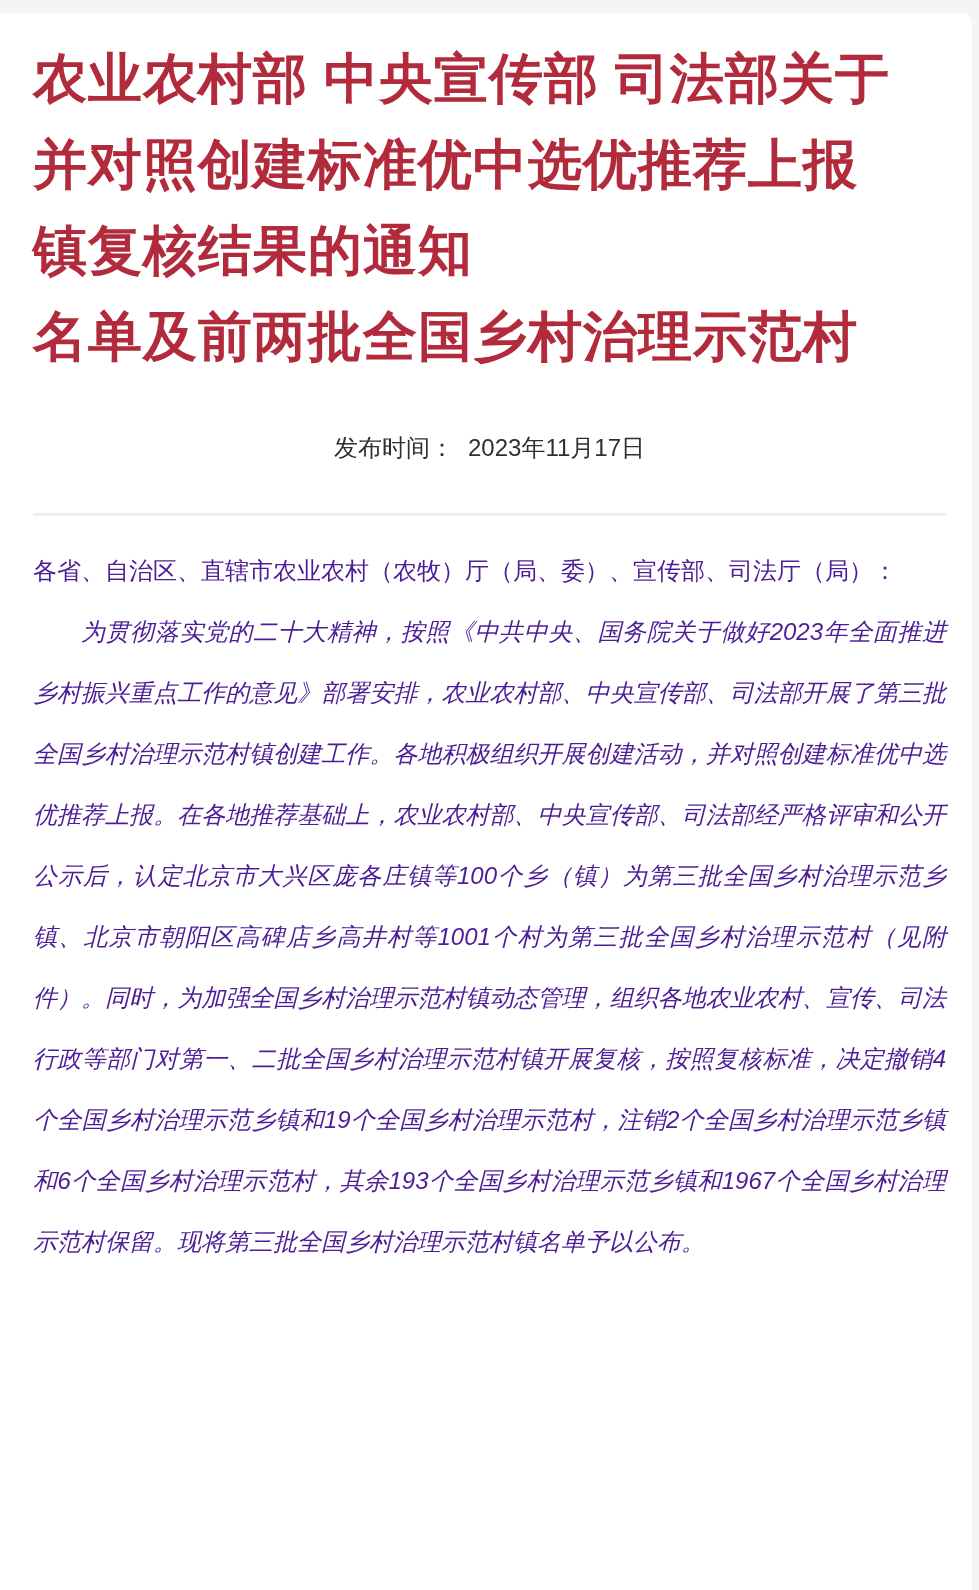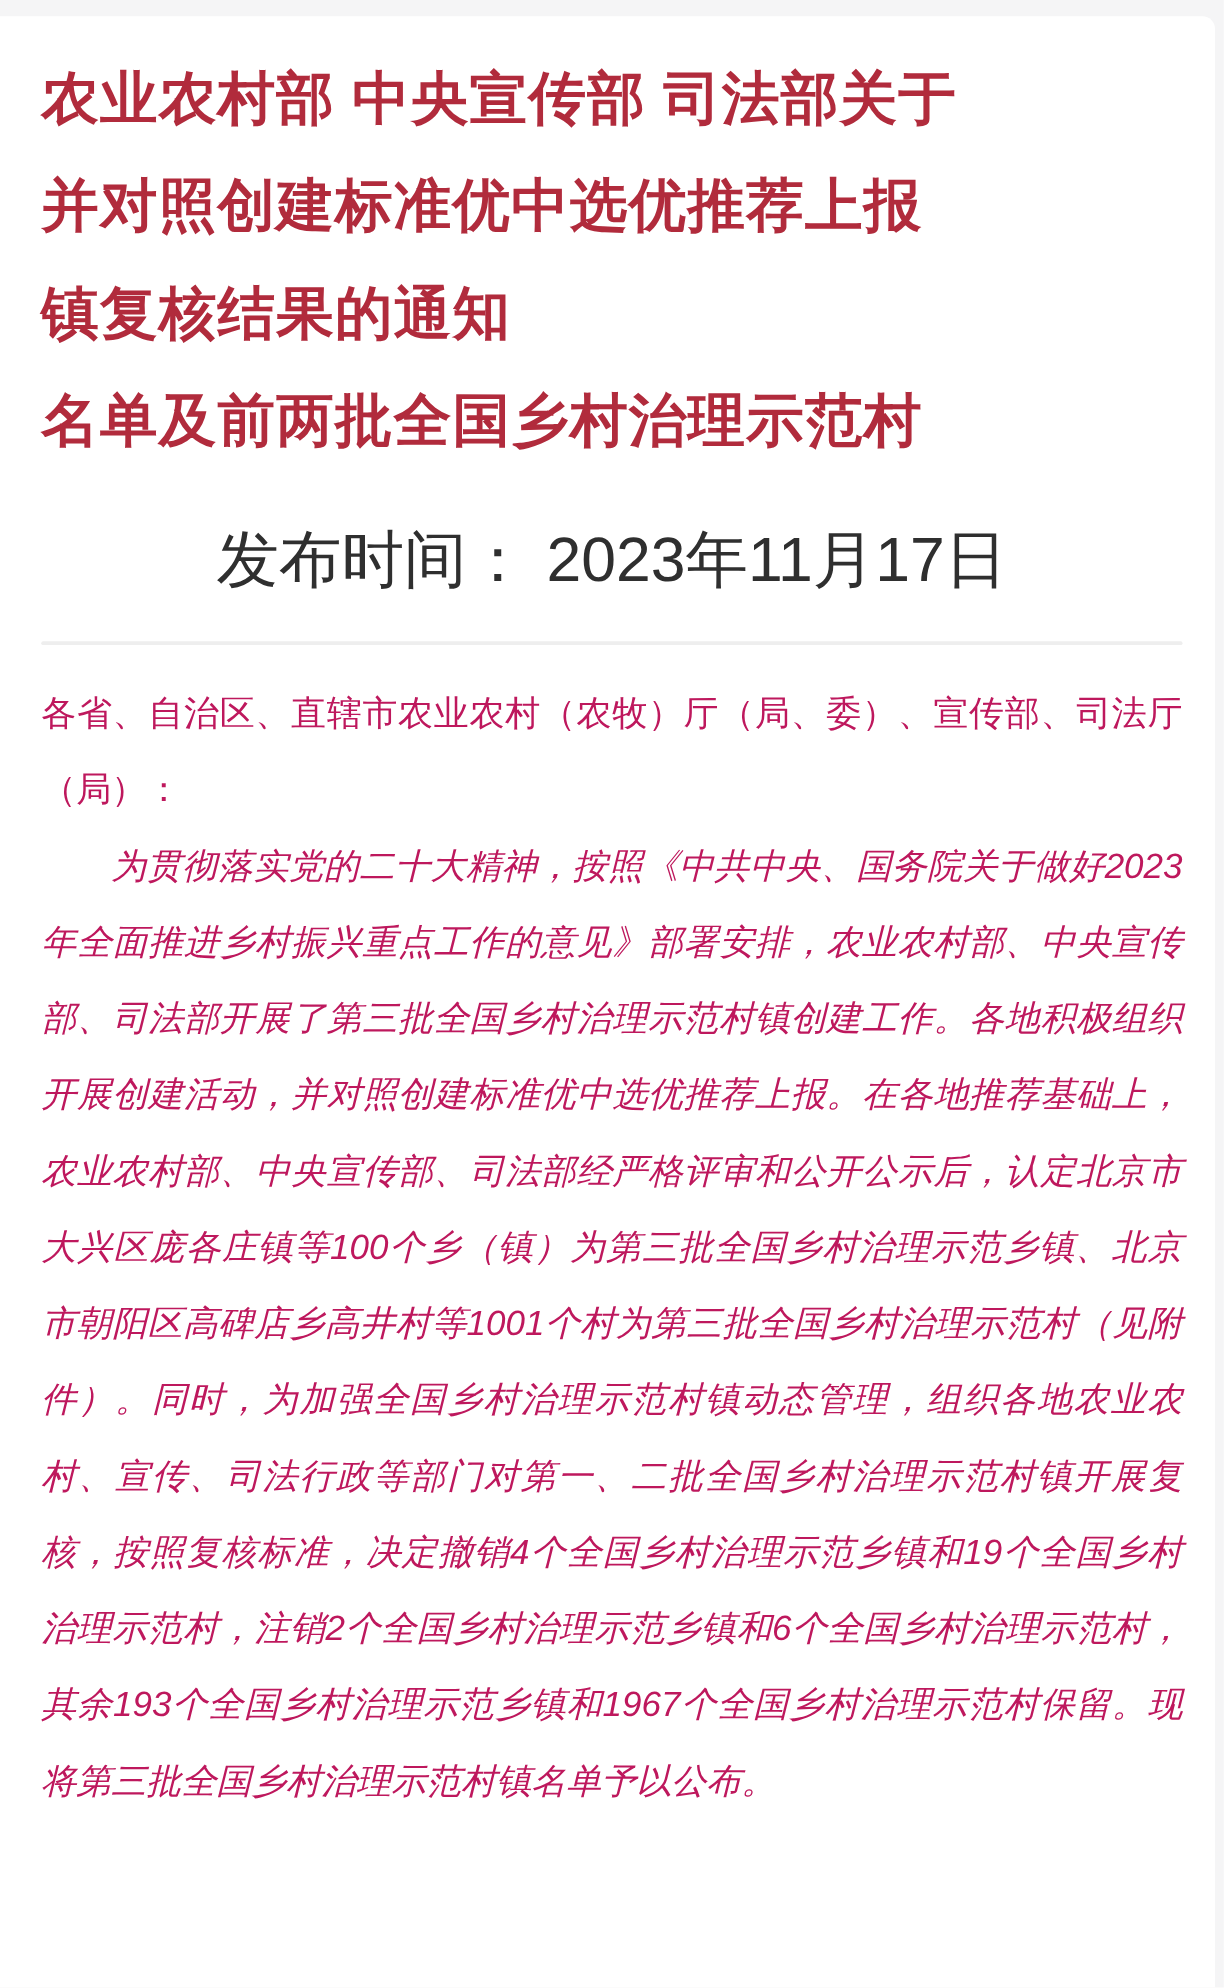--- a/index.html
+++ b/index.html
@@ -22,51 +22,51 @@
     height: 1577px;
     background: #ffffff;
     border-radius: 0 10px 0 0;
     box-sizing: border-box;
     padding: 0 26px 0 33px;
     overflow: hidden;
   }
   .notice-title {
     margin-top: 22px;
     color: #b12b3c;
-    font-size: 46px;
+    font-size: 54px;
     line-height: 86px;
     font-weight: 700;
     letter-spacing: 1px;
     text-align: left;
   }
   .notice-title .t-line {
     display: block;
     white-space: nowrap;
   }
   .pub-date {
     margin-top: 43px;
     text-align: center;
-    font-size: 50px;
+    font-size: 24px;
     line-height: 52px;
     color: #2f2f2f;
     font-weight: 500;
   }
   .pub-date .date-value {
     margin-left: 14px;
   }
   .divider {
     margin-top: 39px;
     height: 3px;
     background: #eeeeee;
     border-radius: 2px;
   }
   .body-text {
     margin-top: 24px;
-    color: #be185d;
-    font-size: 28px;
+    color: #4c1d95;
+    font-size: 24px;
     line-height: 61px;
     text-align: justify;
     letter-spacing: 0;
   }
   .body-text p {
     margin: 0;
     padding: 0;
   }
   .body-text p.indented {
     text-indent: 2em;

